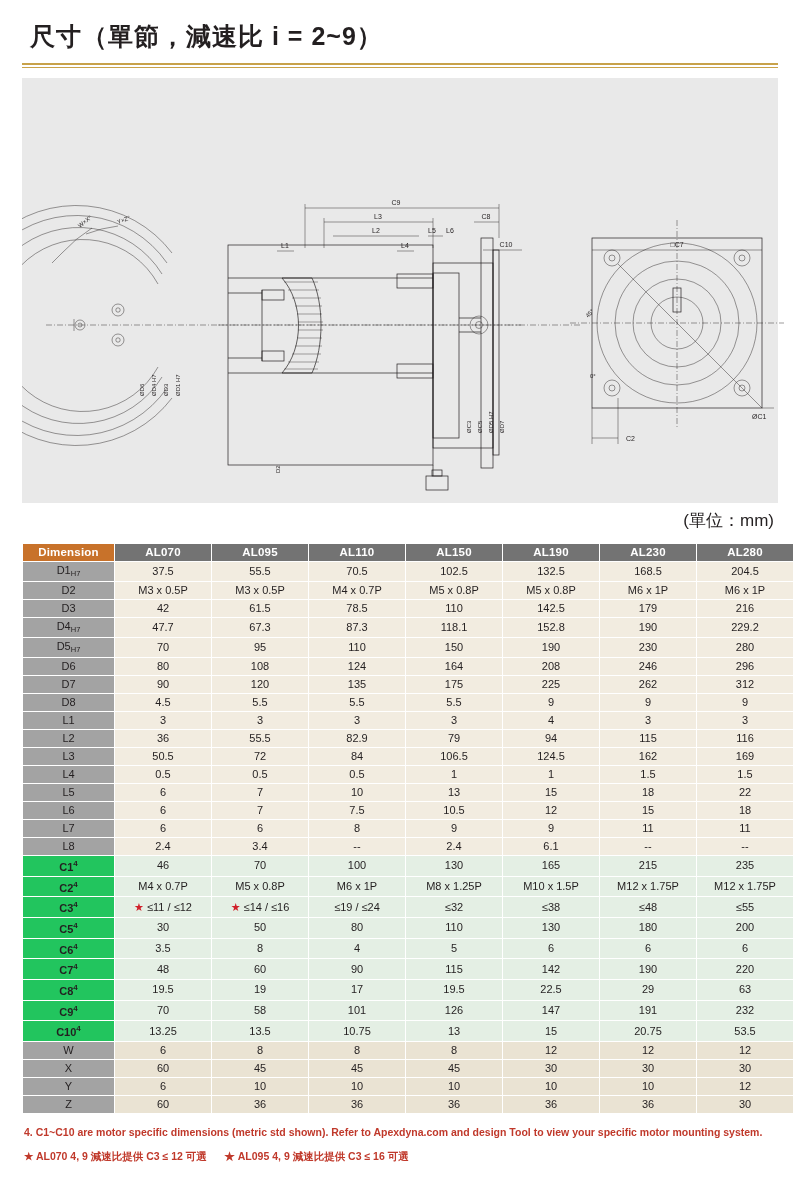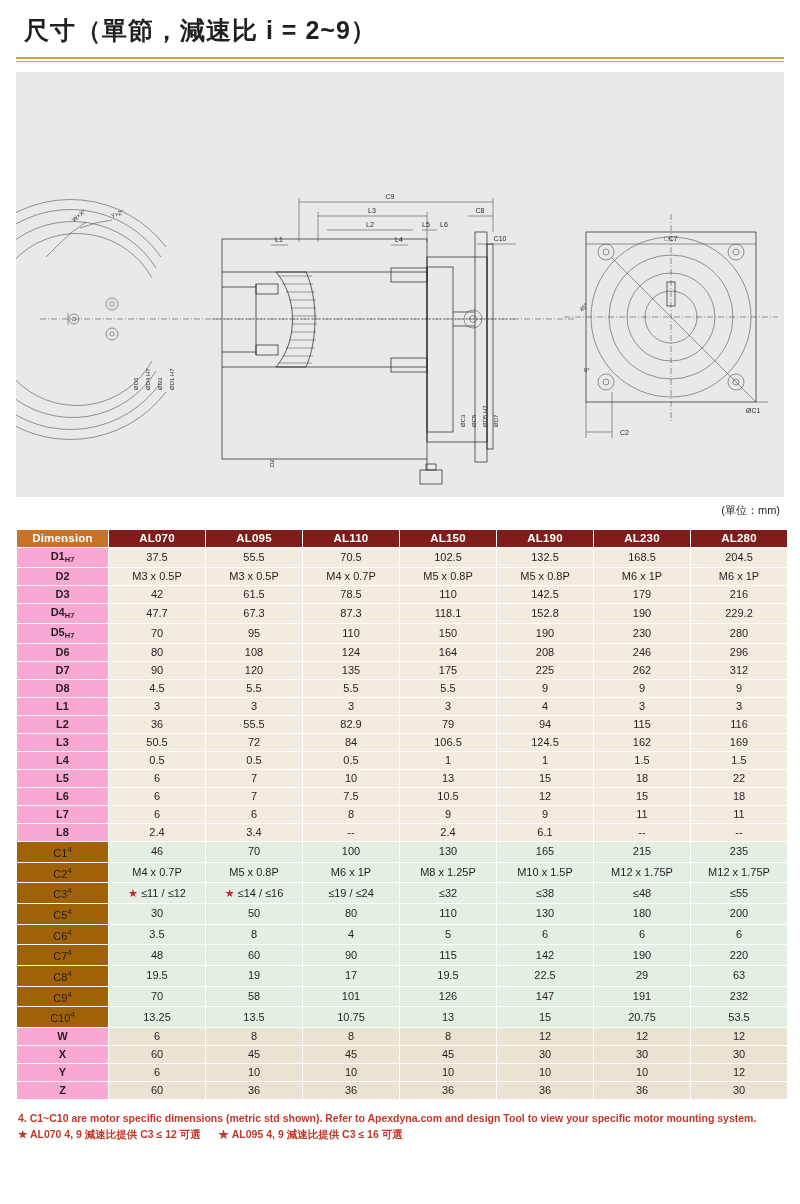--- a/index.html
+++ b/index.html
@@ -10,21 +10,21 @@
     background: #ffffff;
     font-family: "Liberation Sans", sans-serif;
     color: #231f20;
     position: relative;
     overflow: hidden;
   }
   .page {
     width: 800px;
     height: 1204px;
     position: relative;
-    padding: 2px;
+    padding: 8px;
   }
   
   .header {
     padding: 12px 0 6px 22px;
     font-size: 25px;
     font-weight: bold;
     letter-spacing: 1px;
     color: #231f20;
   }
   .header-rule {
@@ -42,74 +42,74 @@
   .drawing {
     margin: 10px 14px 0 14px;
     height: 425px;
     background: #e9e9e9;
     position: relative;
   }
   .drawing svg { display: block; }
 
   .unit-note {
     text-align: right;
-    font-size: 11px;
+    font-size: 17px;
     margin: 6px 18px 3px 0;
     color: #231f20;
   }
 
   
   table.dim {
     margin: 11px 14px;
     width: 772px;
     border-collapse: collapse;
     font-size: 11px;
   }
   table.dim th, table.dim td {
     border: 1px solid #ffffff;
     text-align: center;
     padding: 1px 0 2px 0;
     height: 17px;
     line-height: 14px;
     white-space: nowrap;
   }
   table.dim thead th {
-    background: #7f1d1d;
+    background: #737373;
     color: #ffffff;
     font-weight: bold;
     font-size: 11.5px;
     letter-spacing: .2px;
   }
   table.dim thead th.first { background: #c8722a; }
   
   table.dim td.lbl {
-    background: #f9a8d4;
-    font-weight: bold;
+    background: #a3a3a3;
+    font-weight: normal;
     font-size: 11px;
     width: 92px;
   }
   table.dim td.lbl-c {
-    background: #a16207;
-    font-weight: normal;
+    background: #22c55e;
+    font-weight: bold;
   }
   table.dim td.val { background: #f2ece0; width: 97px; }
   table.dim td.val-c { background: #e4efe4; }
   table.dim td.val-w { background: #eae3d3; }
   sub.h7 { font-size: 7.5px; vertical-align: baseline; position: relative; top: 2px; }
   sup.st { font-size: 8px; color: #231f20; }
   .star { color: #d0202a; }
 
   .footnotes {
     margin: 5px 16px 0 16px;
     font-size: 10.5px;
     color: #c0392b;
     line-height: 15px;
     font-weight: bold;
   }
-  .footnotes .ln2 { margin-top: 1px; }
+  .footnotes .ln2 { margin-top: 9px; }
 
   
   .dtxt { font-family: "Liberation Sans", sans-serif; font-size: 7px; fill: #231f20; }
   .dtxt6 { font-family: "Liberation Sans", sans-serif; font-size: 6px; fill: #231f20; }
   .dline { stroke: #231f20; stroke-width: .7; fill: none; }
   .dthin { stroke: #231f20; stroke-width: .45; fill: none; }
   .ddash { stroke: #231f20; stroke-width: .45; fill: none; stroke-dasharray: 6 2 1 2; }
   .dhatch { stroke: #231f20; stroke-width: .4; fill: none; }
 </style>
 </head>

